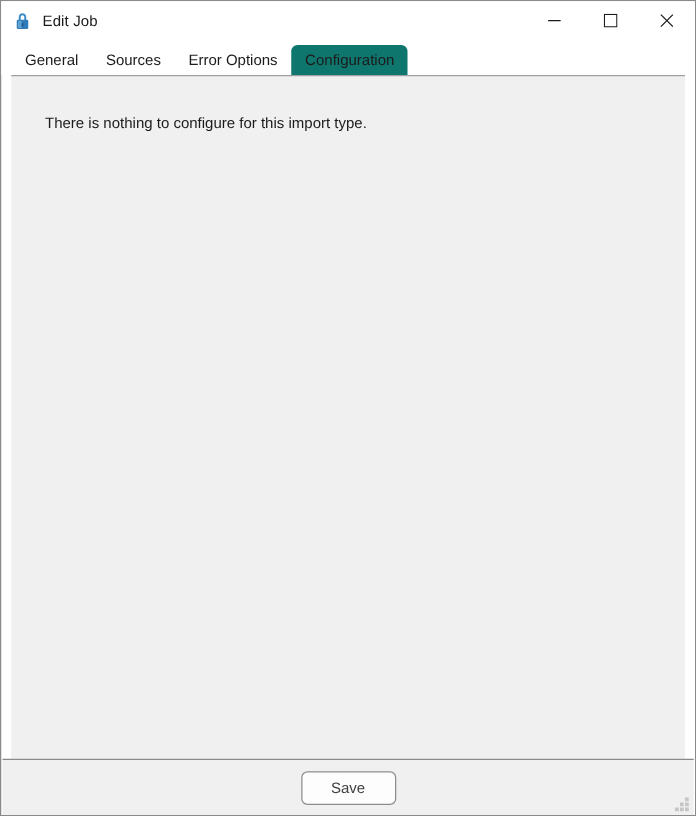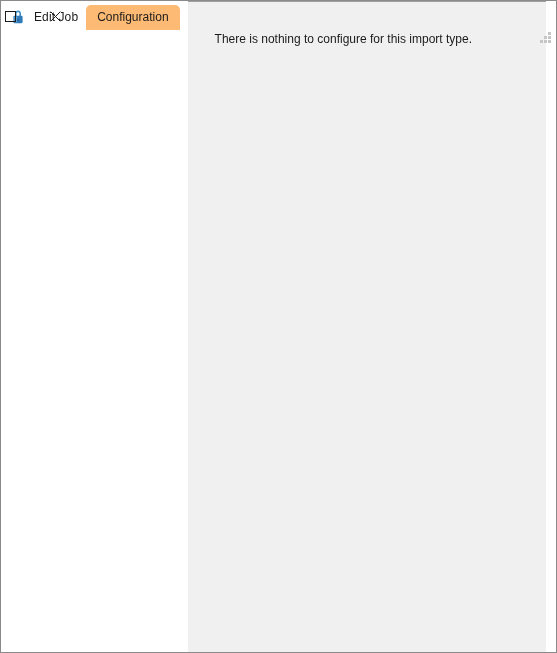--- a/index.html
+++ b/index.html
@@ -18,21 +18,21 @@
   
   .window {
     position: absolute;
     left: 0; top: 0;
     width: 557px;
     height: 653px;
     box-sizing: border-box;
     border: 1px solid #8a8a8a;
     background: #ffffff;
     display: flex;
-    flex-direction: row;
+    flex-direction: column;
   }
 
   
   .titlebar {
     height: 31px;
     min-height: 31px;
     background: #ffffff;
     display: flex;
     align-items: center;
     position: relative;
@@ -91,21 +91,21 @@
     height: 25px;
     line-height: 25px;
     box-sizing: border-box;
     background: transparent;
     border: none;
     white-space: nowrap;
     position: relative;
     top: 1px;
   }
   .tab.selected {
-    background: #fdba74;
+    background: #0f766e;
     border-radius: 5px 5px 0 0;
     margin-top: 45px;
   }
 
   
   .tabpanel {
     flex: 1;
     margin: 0 8px 0 8px;
     background: #f0f0f0;
     border-top: 1px solid #a0a0a0;
@@ -194,28 +194,32 @@
       </button>
       <button class="win-btn">
         <svg width="11" height="11" viewBox="0 0 11 11" xmlns="http://www.w3.org/2000/svg">
           <path d="M0.7 0.7 L10.3 10.3 M10.3 0.7 L0.7 10.3" stroke="#1b1b1b" stroke-width="1" fill="none"></path>
         </svg>
       </button>
     </div>
   </div>
 
   <div class="tabstrip">
+    <button class="tab">General</button>
+    <button class="tab">Sources</button>
+    <button class="tab">Error Options</button>
     <button class="tab selected">Configuration</button>
   </div>
 
   <div class="tabpanel">
     <div class="panel-message">There is nothing to configure for this import type.</div>
   </div>
 
   <div class="footer">
+    <button class="dlg-btn">Save</button>
 
     <span class="resize-grip">
       <span class="grip-dot" style="right:0px;  bottom:0px;"></span>
       <span class="grip-dot" style="right:4px;  bottom:0px;"></span>
       <span class="grip-dot" style="right:8px;  bottom:0px;"></span>
       <span class="grip-dot" style="right:0px;  bottom:4px;"></span>
       <span class="grip-dot" style="right:4px;  bottom:4px;"></span>
       <span class="grip-dot" style="right:0px;  bottom:8px;"></span>
     </span>
   </div>

